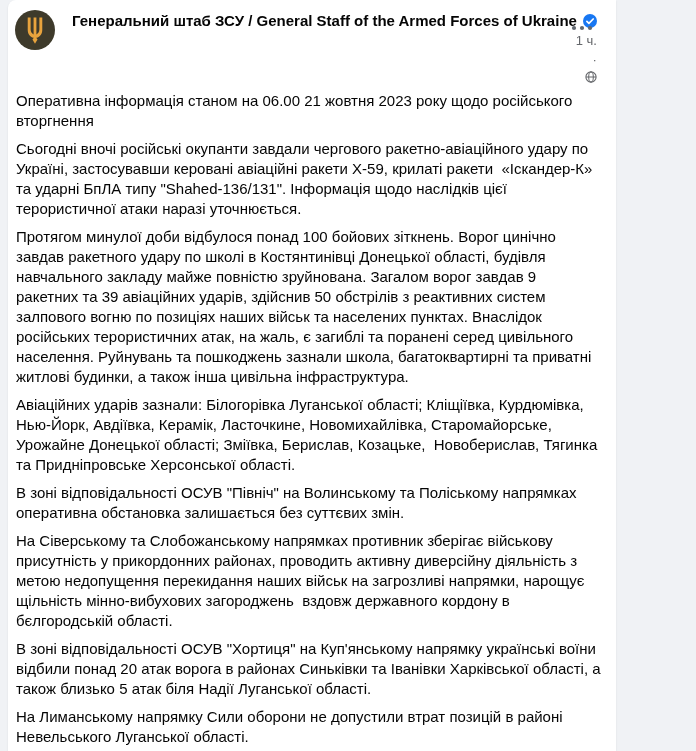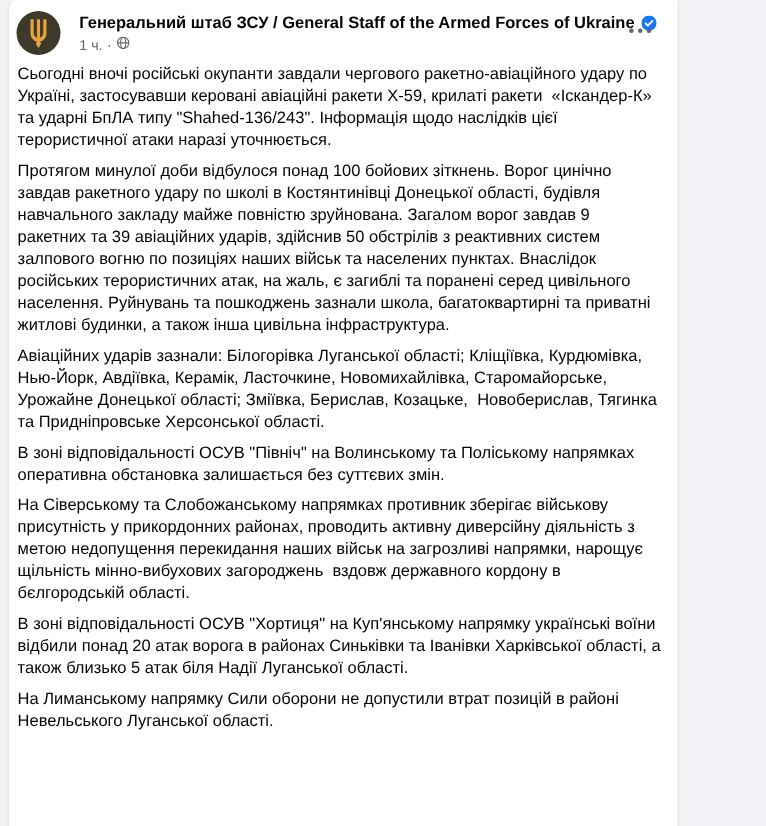--- a/index.html
+++ b/index.html
@@ -49,25 +49,26 @@
     white-space: nowrap;
   }
   .page-name {
     font-size: 15px;
     font-weight: 700;
     color: #050505;
     cursor: pointer;
   }
   .meta-row {
     display: flex;
-    align-items: flex-start;
+    align-items: flex-end;
     gap: 4px;
     margin-top: 4px;
     font-size: 13px;
     color: #65676b;
+    flex-direction: column;
   }
   .meta-row .timestamp { cursor: pointer; }
   .more-button {
     position: absolute;
     top: 14px;
     right: 18px;
     width: 32px;
     height: 28px;
     border: none;
     background: transparent;
@@ -134,21 +135,22 @@
           <svg width="22" height="6" viewBox="0 0 22 6" aria-hidden="true">
             <circle cx="3" cy="3" r="2.1" fill="#606770"></circle>
             <circle cx="11" cy="3" r="2.1" fill="#606770"></circle>
             <circle cx="19" cy="3" r="2.1" fill="#606770"></circle>
           </svg>
         </span>
       </button>
     </header>
 
     <div class="post-body">
-      <p>Сьогодні вночі російські окупанти завдали чергового ракетно-авіаційного удару по Україні, застосувавши керовані авіаційні ракети Х-59, крилаті ракети  «Іскандер-К» та ударні БпЛА типу "Shahed-136/243". Інформація щодо наслідків цієї терористичної атаки наразі уточнюється.</p>
+      <p>Оперативна інформація станом на 06.00 21 жовтня 2023 року щодо російського вторгнення</p>
+      <p>Сьогодні вночі російські окупанти завдали чергового ракетно-авіаційного удару по Україні, застосувавши керовані авіаційні ракети Х-59, крилаті ракети  «Іскандер-К» та ударні БпЛА типу "Shahed-136/131". Інформація щодо наслідків цієї терористичної атаки наразі уточнюється.</p>
       <p>Протягом минулої доби відбулося понад 100 бойових зіткнень. Ворог цинічно завдав ракетного удару по школі в Костянтинівці Донецької області, будівля навчального закладу майже повністю зруйнована. Загалом ворог завдав 9 ракетних та 39 авіаційних ударів, здійснив 50 обстрілів з реактивних систем залпового вогню по позиціях наших військ та населених пунктах. Внаслідок російських терористичних атак, на жаль, є загиблі та поранені серед цивільного населення. Руйнувань та пошкоджень зазнали школа, багатоквартирні та приватні житлові будинки, а також інша цивільна інфраструктура.</p>
       <p>Авіаційних ударів зазнали: Білогорівка Луганської області; Кліщіївка, Курдюмівка, Нью-Йорк, Авдіївка, Керамік, Ласточкине, Новомихайлівка, Старомайорське, Урожайне Донецької області; Зміївка, Берислав, Козацьке,  Новоберислав, Тягинка та Придніпровське Херсонської області.</p>
       <p>В зоні відповідальності ОСУВ "Північ" на Волинському та Поліському напрямках оперативна обстановка залишається без суттєвих змін.</p>
       <p>На Сіверському та Слобожанському напрямках противник зберігає військову присутність у прикордонних районах, проводить активну диверсійну діяльність з метою недопущення перекидання наших військ на загрозливі напрямки, нарощує щільність мінно-вибухових загороджень  вздовж державного кордону в бєлгородській області.</p>
       <p>В зоні відповідальності ОСУВ "Хортиця" на Куп'янському напрямку українські воїни відбили понад 20 атак ворога в районах Синьківки та Іванівки Харківської області, а також близько 5 атак біля Надії Луганської області.</p>
       <p>На Лиманському напрямку Сили оборони не допустили втрат позицій в районі Невельського Луганської області.</p>
     </div>
 
   </article>
 </div>

